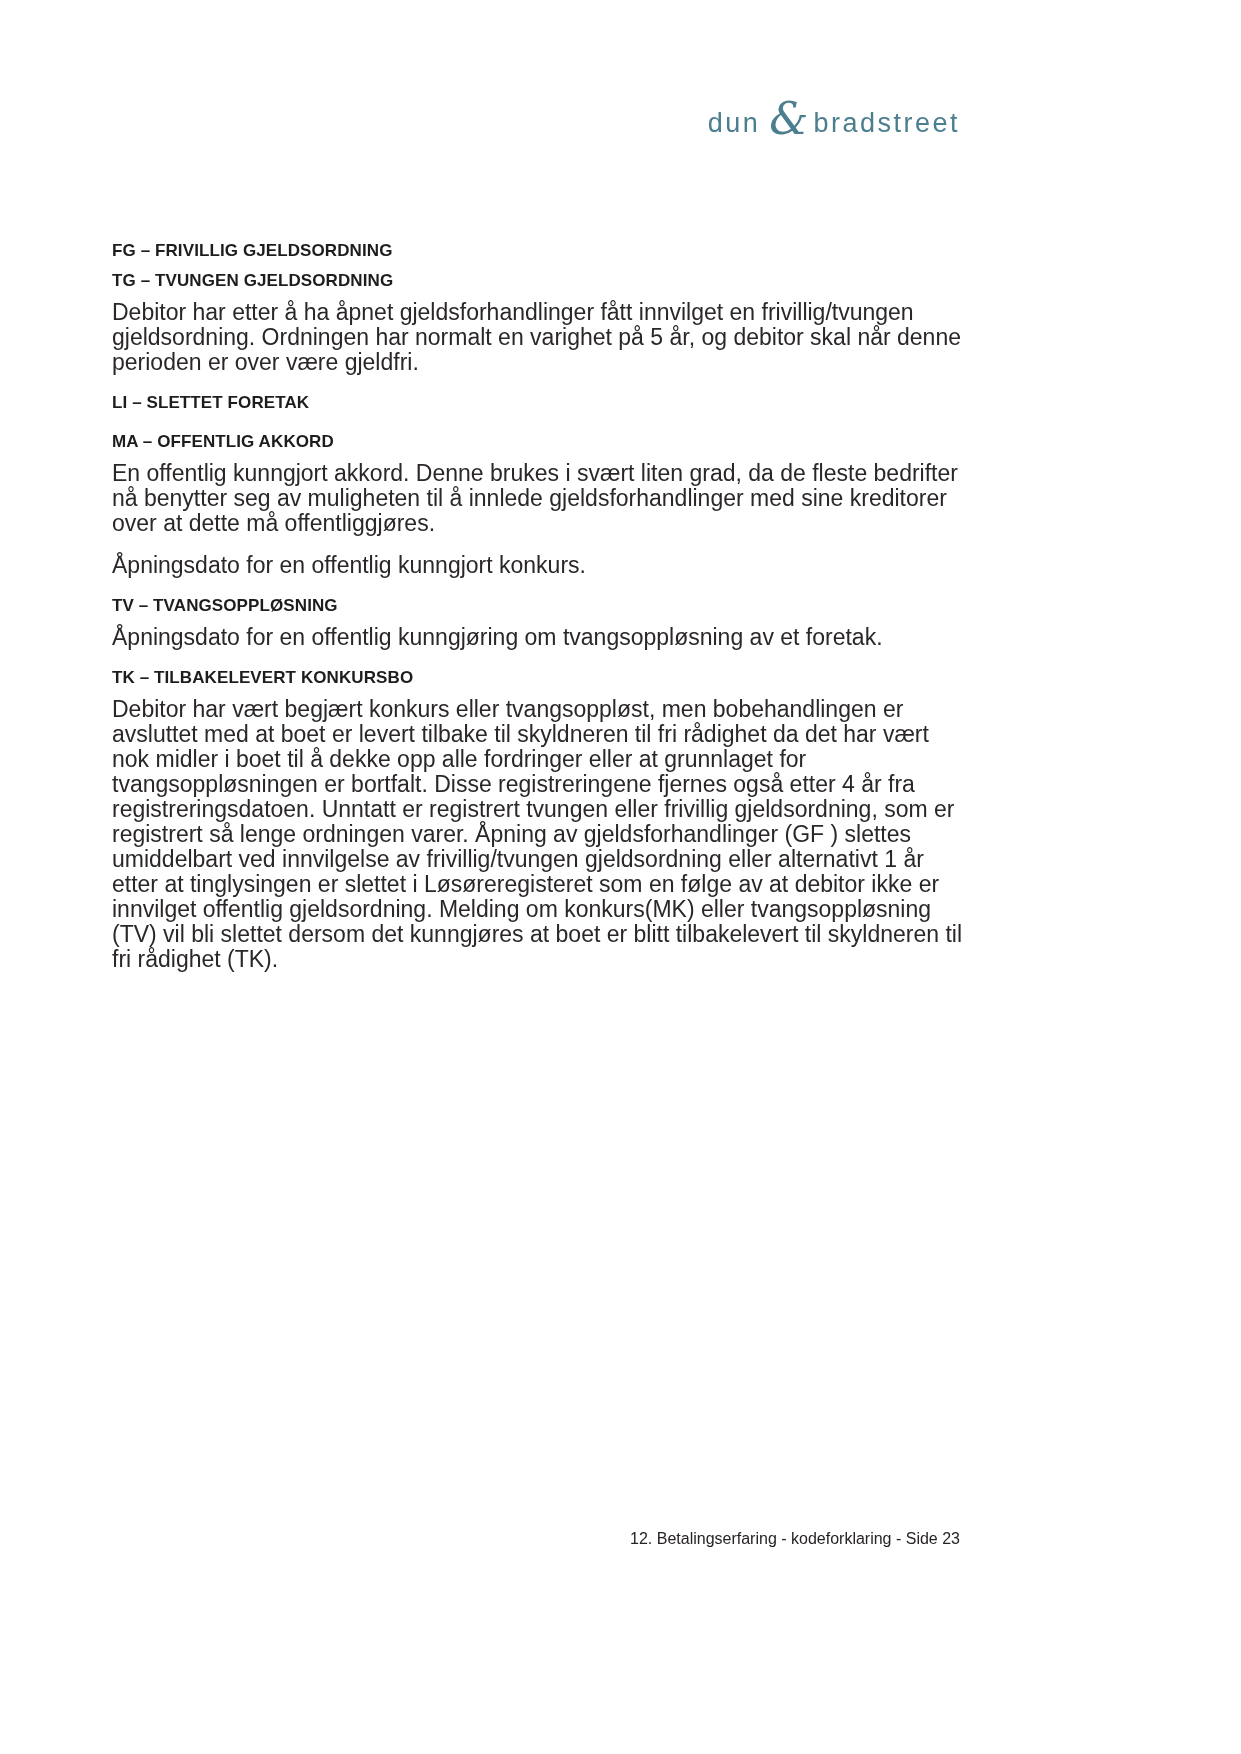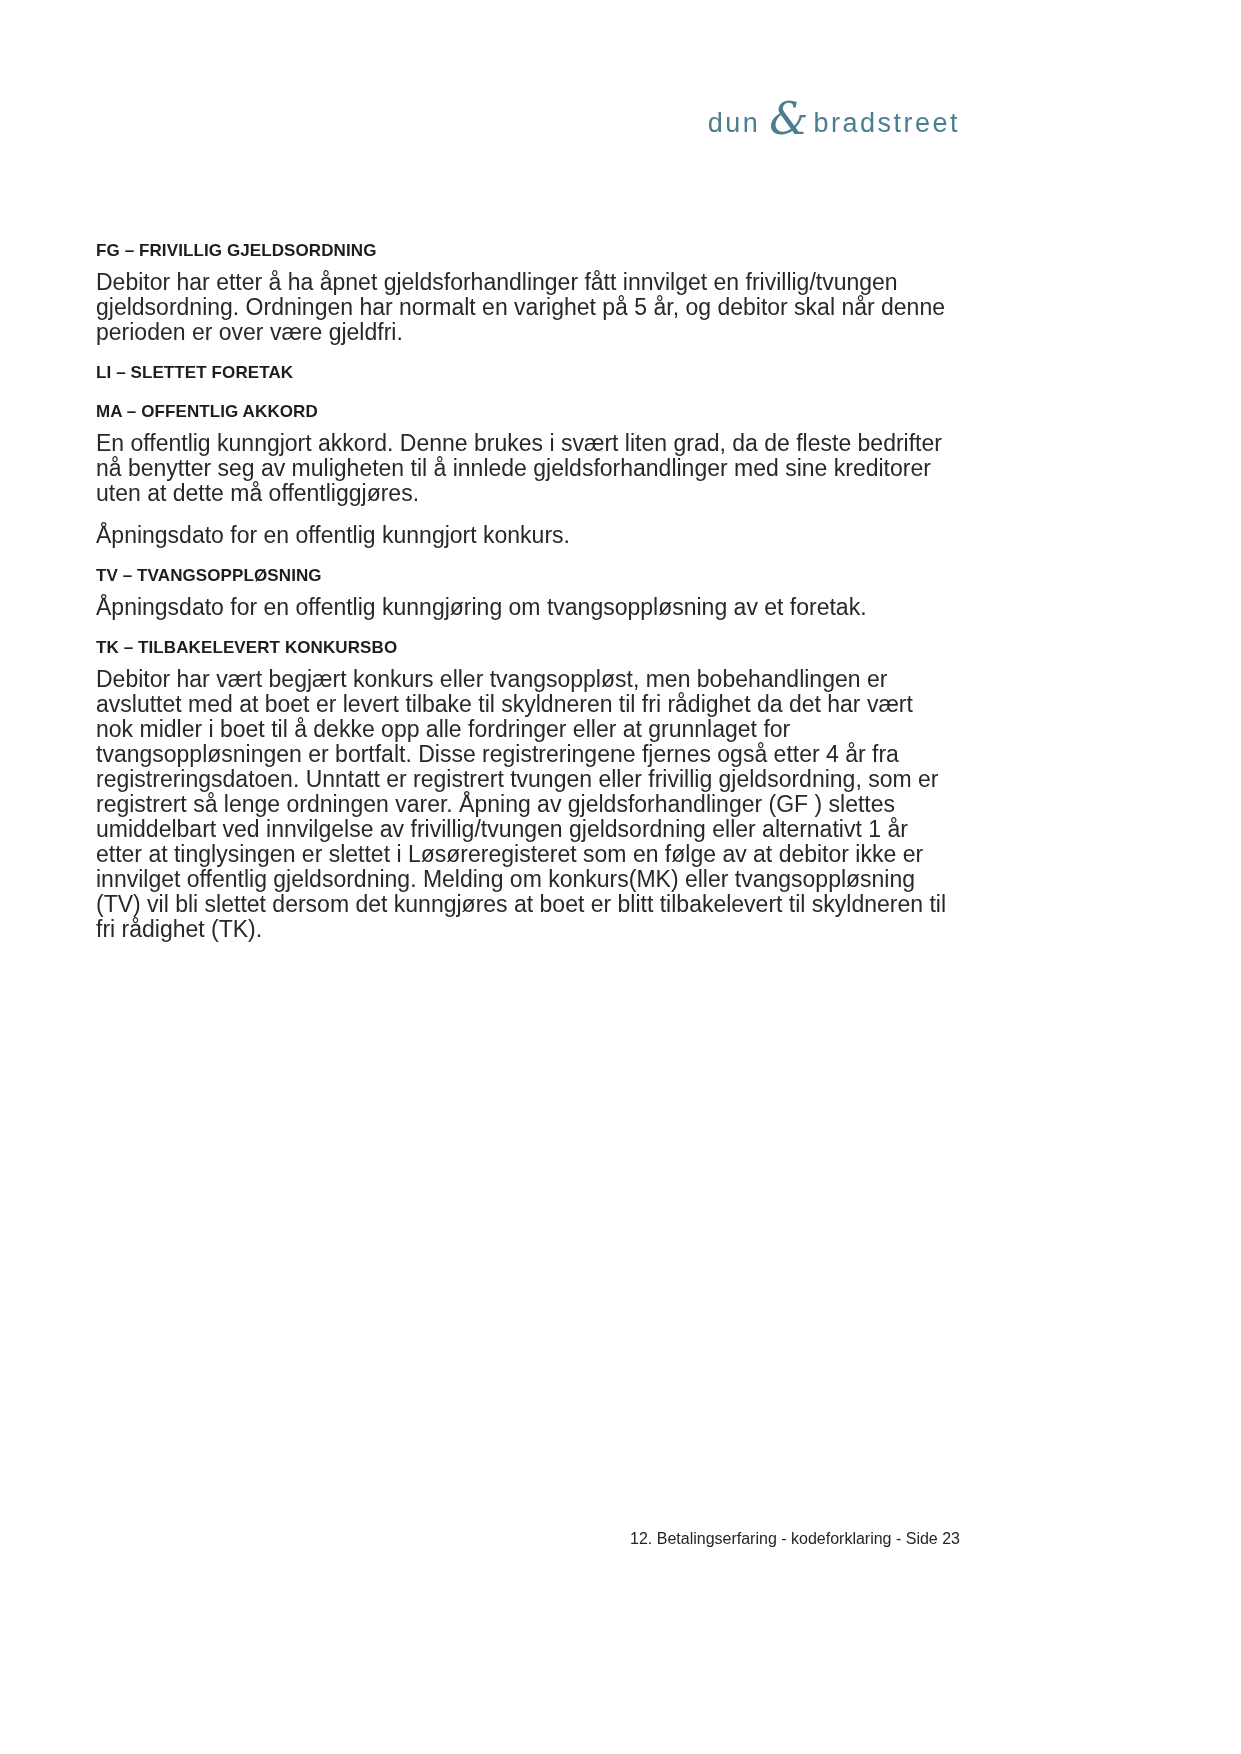--- a/index.html
+++ b/index.html
@@ -41,21 +41,21 @@
     font-size: 44px;
     line-height: 30px;
     margin: 0 -3px 0 1px;
     position: relative;
     top: 2px;
   }
 
   
   .content {
     position: absolute;
-    left: 48px;
+    left: 64px;
     top: 200px;
     width: 892px;
   }
   .section { margin-bottom: 17px; }
   .section h3 {
     font-size: 17px;
     font-weight: bold;
     line-height: 22px;
     color: #1f1c1d;
     letter-spacing: 0.1px;
@@ -85,30 +85,31 @@
   <div class="logo">
     <span class="logo-word">dun</span>
     <span class="logo-amp">&amp;</span>
     <span class="logo-word">bradstreet</span>
   </div>
 
   <div class="content">
 
     <div class="section">
       <h3>FG – FRIVILLIG GJELDSORDNING</h3>
+      <h3>TG – TVUNGEN GJELDSORDNING</h3>
       <p>Debitor har etter å ha åpnet gjeldsforhandlinger fått innvilget en frivillig/tvungen gjeldsordning. Ordningen har normalt en varighet på 5 år, og debitor skal når denne perioden er over være gjeldfri.</p>
     </div>
 
     <div class="section">
       <h3>LI – SLETTET FORETAK</h3>
     </div>
 
     <div class="section">
       <h3>MA – OFFENTLIG AKKORD</h3>
-      <p>En offentlig kunngjort akkord. Denne brukes i svært liten grad, da de fleste bedrifter nå benytter seg av muligheten til å innlede gjeldsforhandlinger med sine kreditorer uten at dette må offentliggjøres.</p>
+      <p>En offentlig kunngjort akkord. Denne brukes i svært liten grad, da de fleste bedrifter nå benytter seg av muligheten til å innlede gjeldsforhandlinger med sine kreditorer over at dette må offentliggjøres.</p>
     </div>
 
     <div class="section">
       <p>Åpningsdato for en offentlig kunngjort konkurs.</p>
     </div>
 
     <div class="section">
       <h3>TV – TVANGSOPPLØSNING</h3>
       <p>Åpningsdato for en offentlig kunngjøring om tvangsoppløsning av et foretak.</p>
     </div>

